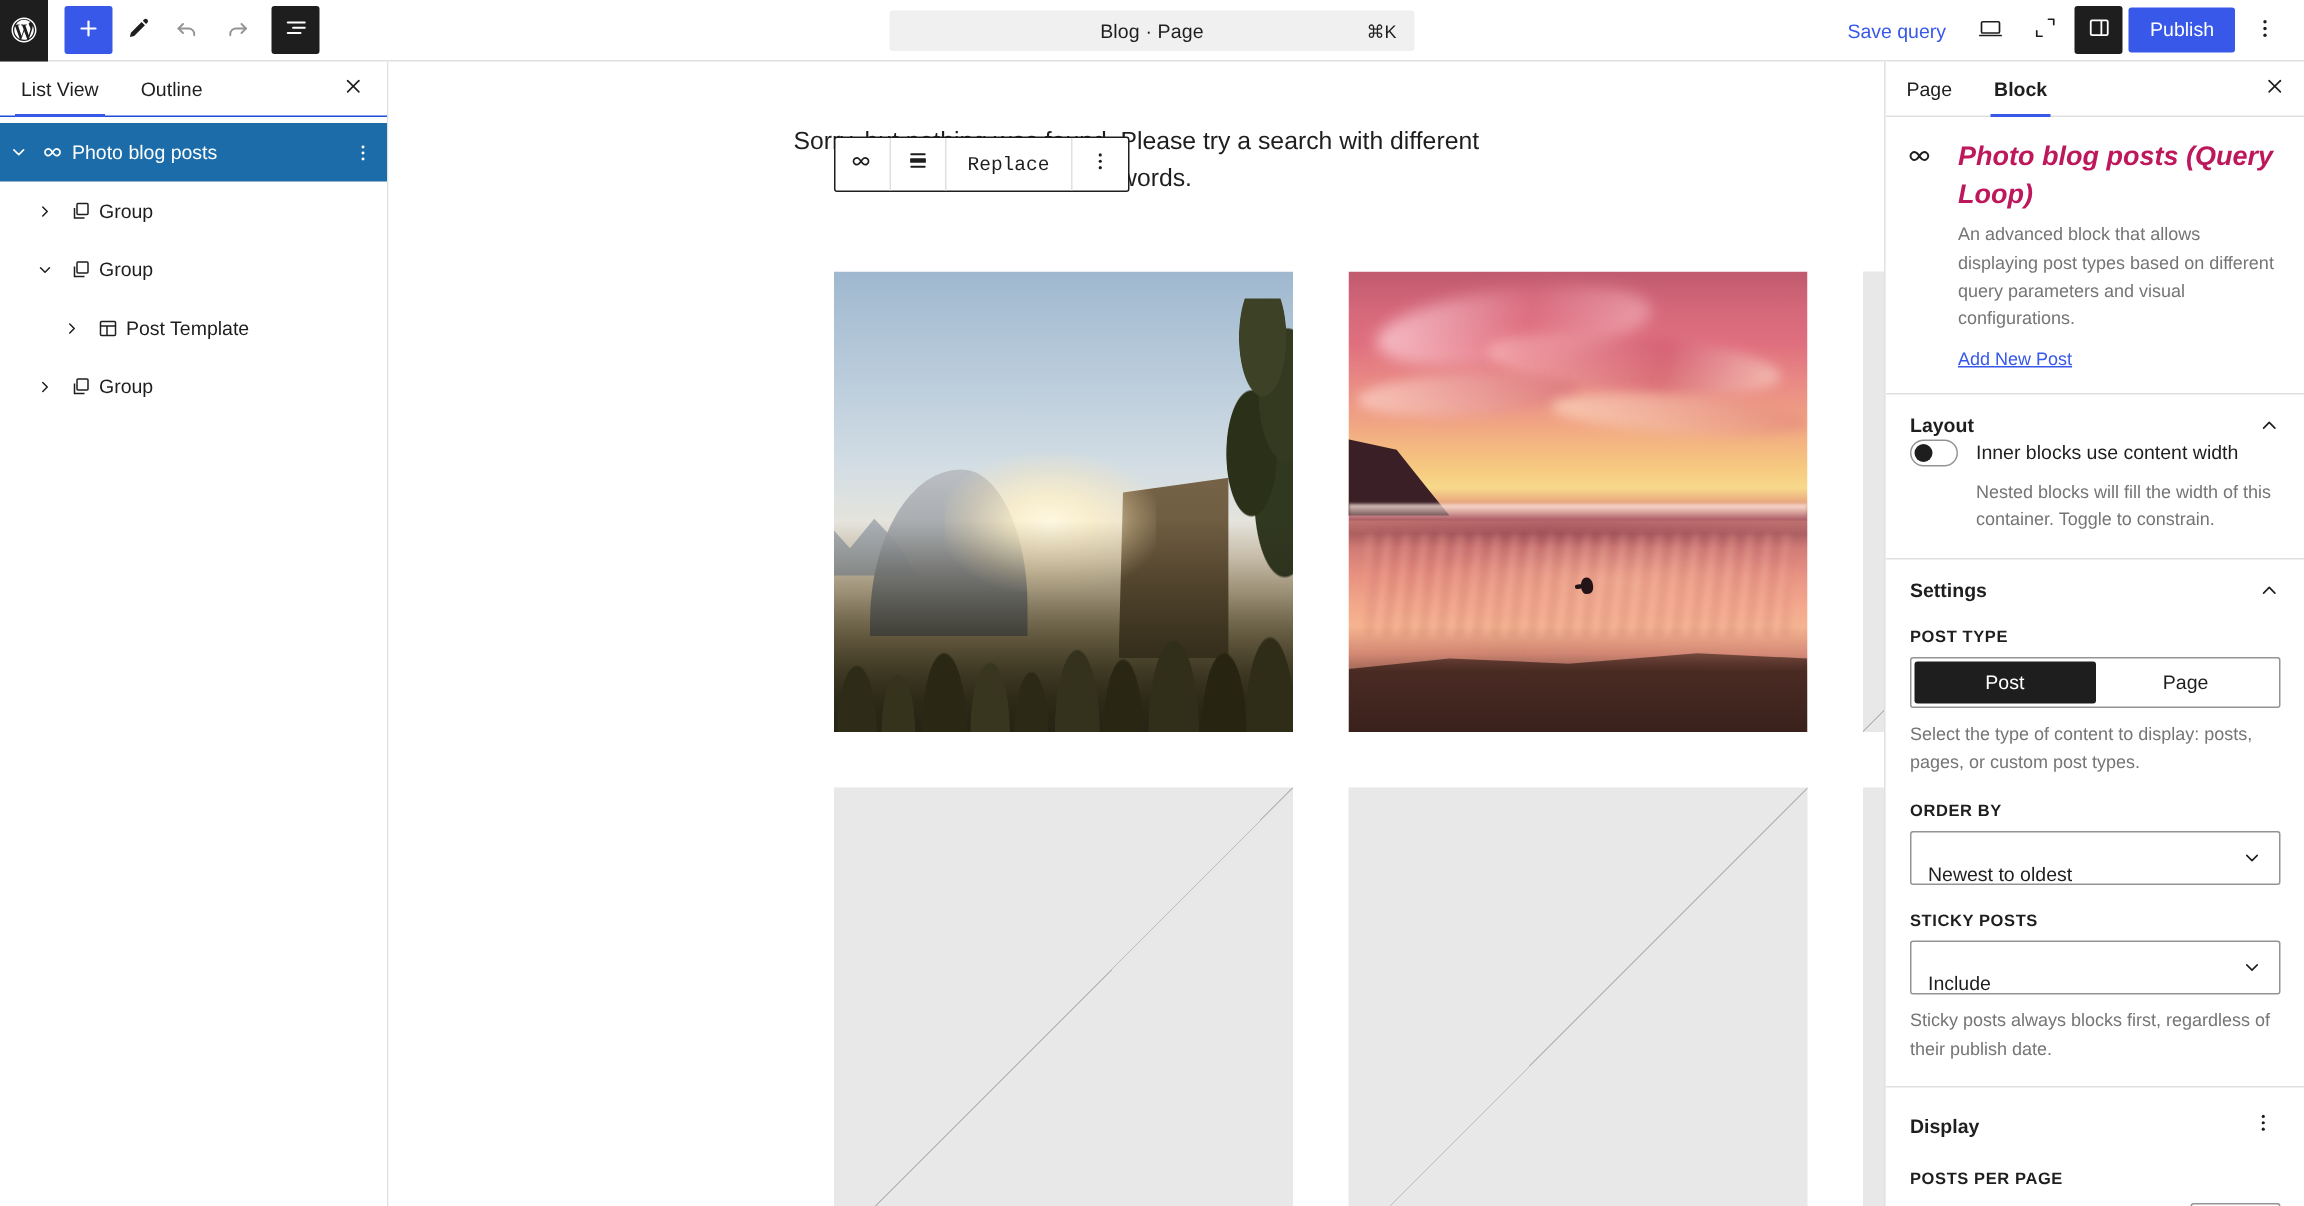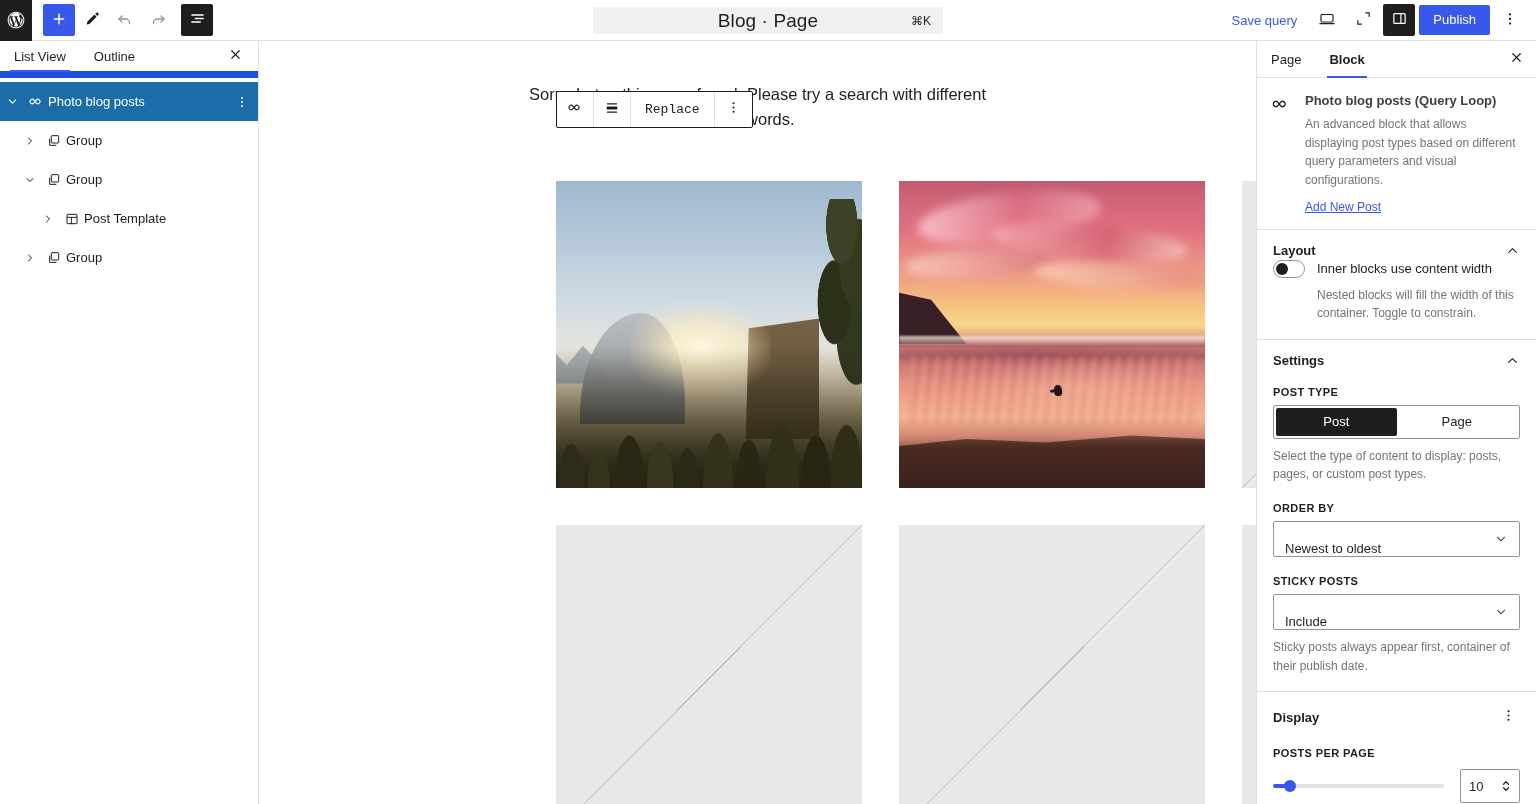--- a/index.html
+++ b/index.html
@@ -41,21 +41,21 @@
 
   .cmdbar {
     position: absolute; left: 50%; transform: translateX(-50%);
     top: 7px;
     width: 350px; height: 27px;
     background: #f0f0f0;
     border-radius: 2px;
     display: flex; align-items: center; justify-content: center;
     cursor: pointer;
   }
-  .cmdbar .title { font-size: 19px; color: #1e1e1e; letter-spacing: .1px; }
+  .cmdbar .title { font-size: 13px; color: #1e1e1e; letter-spacing: .1px; }
   .cmdbar .shortcut { position: absolute; right: 12px; font-size: 12px; color: #1e1e1e; }
 
   .tb-right {
     margin-left: auto; display: flex; align-items: center; gap: 4px;
     padding-right: 10px;
   }
   .savedraft {
     font-size: 13px; color: #3858e9; background: none; border: none;
     cursor: pointer; padding: 6px 10px; border-radius: 2px;
   }
@@ -70,22 +70,22 @@
 
   
   .listview {
     width: 259px; flex: 0 0 259px;
     background: #fff;
     border-right: 1px solid #e0e0e0;
     display: flex; flex-direction: column;
     position: relative;
   }
   .lv-header {
-    height: 37px; display: flex; 
-    border-bottom: 7px solid #1d4ed8;
+    height: 37px; display: flex; align-items: flex-end;
+    border-bottom: 1px solid #1d4ed8;
     padding: 0 8px 0 0;
     position: relative;
   }
   .lv-tabs { display: flex; align-items: stretch; height: 100%; }
   .lv-tab {
     padding: 0 14px; font-size: 13px; color: #1e1e1e;
     display: flex; align-items: center;
     border: none; background: none; cursor: pointer;
     position: relative; height: 100%;
   }
@@ -304,21 +304,21 @@
   }
   .insp-close {
     margin-left: auto; width: 32px; height: 32px; margin-bottom: 2px; margin-right: 4px;
     background: none; border: none; cursor: pointer;
     display: flex; align-items: center; justify-content: center; color: #1e1e1e;
   }
   .insp-scroll { flex: 1; overflow-y: auto; }
 
   .blockcard { display: flex; gap: 10px; padding: 14px 16px 14px 14px; }
   .blockcard .bc-icon { flex: 0 0 24px; padding-top: 2px; color: #1e1e1e; }
-  .blockcard .bc-title { font-size: 13px; font-weight: 600; color: #404040; line-height: 1.4; }
+  .blockcard .bc-title { font-size: 18px; font-weight: 600; color: #be185d; line-height: 1.4; font-style: italic; }
   .blockcard .bc-desc { font-size: 12px; color: #757575; line-height: 1.55; margin-top: 5px; }
   .blockcard .bc-link {
     font-size: 12px; color: #3858e9; text-decoration: underline;
     display: inline-block; margin-top: 10px; cursor: pointer;
   }
 
   .panel { border-top: 1px solid #e0e0e0; padding: 13px 16px 16px 16px; }
   .panel-head {
     display: flex; align-items: center; justify-content: space-between;
     cursor: pointer; margin-bottom: 2px;
@@ -732,21 +732,21 @@
 
           <div class="field-label">STICKY POSTS</div>
           <div class="selectbox">
             <span class="sb-val">Include</span>
             <span class="sb-chev">
               <svg width="14" height="14" viewBox="0 0 24 24" fill="none" stroke="currentColor" stroke-width="1.8" stroke-linecap="round" stroke-linejoin="round">
                   <polyline points="6,9 12,15 18,9"></polyline>
                 </svg>
             </span>
           </div>
-          <div class="helptext">Sticky posts always appear first, container of their publish date.</div>
+          <div class="helptext">Sticky posts always blocks first, regardless of their publish date.</div>
         </div>
 
         <div class="panel">
           <div class="panel-head">
             <span class="panel-title">Display</span>
             <button class="icon-btn">
               <span>
                 <svg width="15" height="15" viewBox="0 0 24 24" fill="currentColor">
                   <circle cx="12" cy="5.2" r="1.7"></circle>
                     <circle cx="12" cy="12" r="1.7"></circle>

